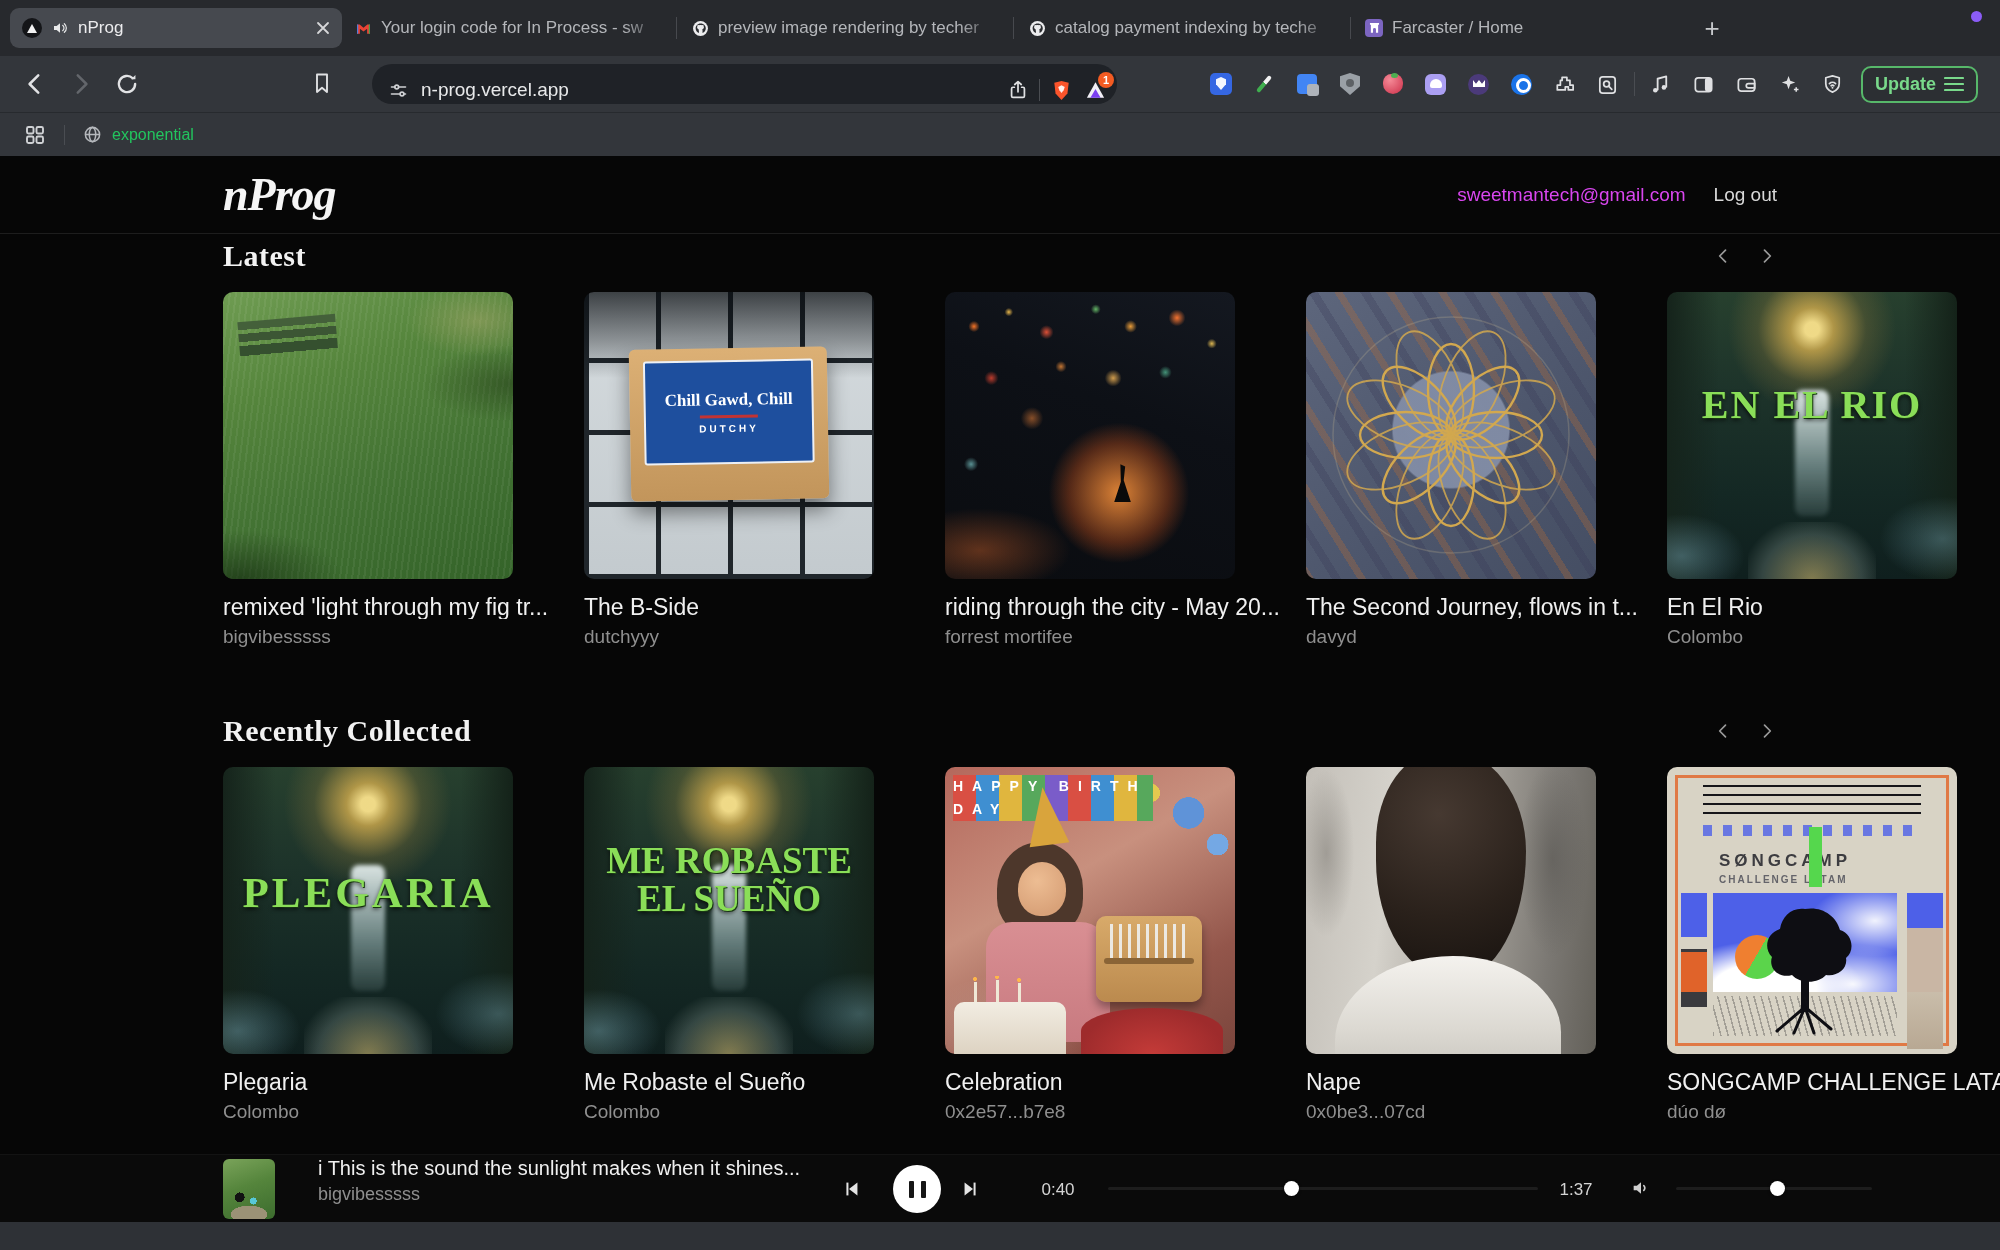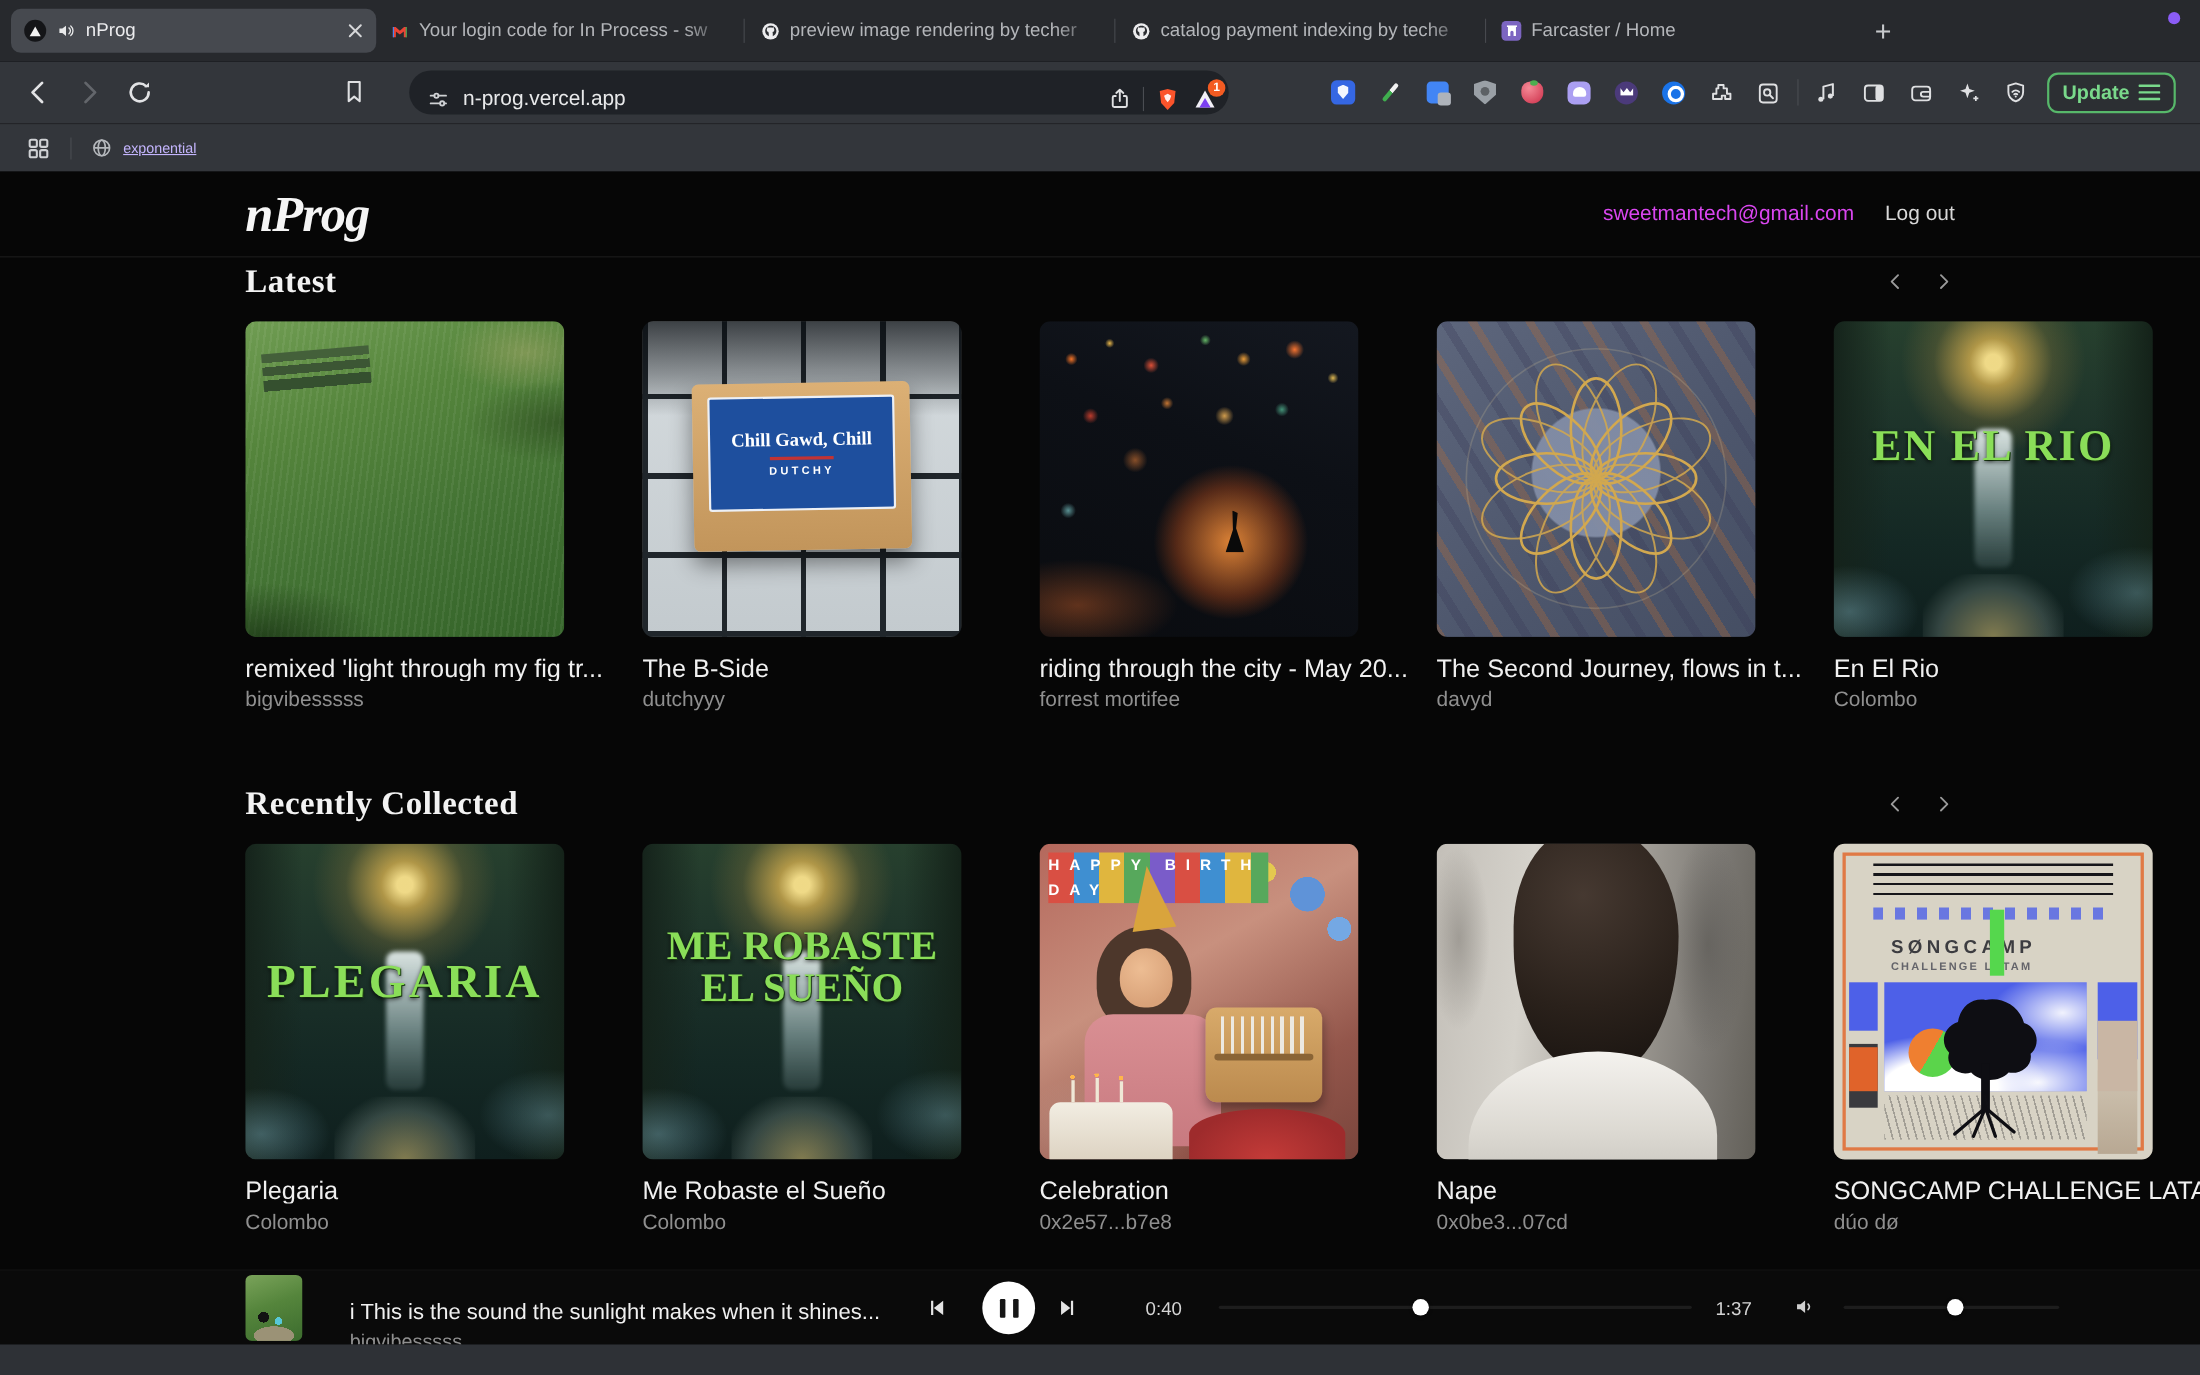--- a/index.html
+++ b/index.html
@@ -52,21 +52,21 @@
   .xi-ph::after{content:"";position:absolute;left:6px;top:7px;width:12px;height:9px;border-radius:6px 6px 2px 2px;background:#fff;}
   .xi-crown{width:21px;height:21px;border-radius:50%;background:#4b3a7a;}
   .xi-crown::after{content:"";position:absolute;left:6px;top:8px;width:12px;height:7px;background:#fff;
     clip-path:polygon(0 100%,0 0,25% 55%,50% 0,75% 55%,100% 0,100% 100%);}
   .xi-blue{width:21px;height:21px;border-radius:50%;background:#1a73e8;}
   .xi-blue::after{content:"";position:absolute;left:6px;top:6px;width:9px;height:9px;border-radius:50%;border:3px solid #fff;}
 
   
   .bmbar{height:44px;background:#33363b;display:flex;align-items:center;padding-left:24px;border-top:1px solid rgba(0,0,0,.22);flex:none;}
   .bm-div{width:1px;height:20px;background:#4a4d52;margin:0 18px;}
-  .bm-label{font-size:13px;color:#c4b5fd;margin-left:10px;text-decoration:underline;}
+  .bm-label{font-size:16px;color:#22c55e;margin-left:10px;}
 
   
   .page{height:1066px;background:#060606;position:relative;overflow:hidden;flex:none;}
   .site-header{height:78px;display:flex;align-items:center;justify-content:space-between;padding:0 223px;border-bottom:1px solid #1d1d1d;}
   .logo{font:italic 700 46px "Liberation Serif","DejaVu Serif",serif;color:#f5f5f5;letter-spacing:-1px;}
   .account{display:flex;align-items:center;gap:28px;font-size:19px;}
   .email{color:#d946ef;}
   .logout{color:#d8d8d8;}
 
   .section{padding:0 223px;}
@@ -223,21 +223,21 @@
   .sc-ground{position:absolute;left:46px;right:60px;bottom:18px;height:40px;opacity:.55;
     background:repeating-linear-gradient(75deg,rgba(20,20,24,.5) 0 1.5px,rgba(0,0,0,0) 1.5px 7px);}
 
   
   .player{position:absolute;left:0;right:0;bottom:0;height:68px;background:#0a0a0a;border-top:1px solid rgba(255,255,255,.04);}
   .pthumb{position:absolute;left:223px;top:4px;width:52px;height:60px;border-radius:6px;overflow:hidden;background:
     radial-gradient(circle 7px at 32% 64%,#121212 70%,transparent 71%),
     radial-gradient(circle 5px at 58% 70%,#57c8d8 70%,transparent 71%),
     radial-gradient(ellipse 26px 12px at 50% 92%,#9b9276 0 70%,transparent 71%),
     linear-gradient(160deg,#7aa35a 0%,#55853c 45%,#3c6c2e 100%);}
-  .pmeta{position:absolute;left:318px;top:26px;width:520px;}
+  .pmeta{position:absolute;left:318px;top:1px;width:520px;}
   .ptitle{font-size:20px;line-height:24px;color:#f0f0f0;white-space:nowrap;overflow:hidden;}
   .partist{margin-top:4px;font-size:18px;line-height:20px;color:#8f8f8f;}
   .pbtn{position:absolute;top:50%;transform:translateY(-50%);}
   .prev{left:840px;}
   .next{left:960px;}
   .pause-circle{position:absolute;left:893px;top:10px;width:48px;height:48px;border-radius:50%;background:#fff;
     display:flex;align-items:center;justify-content:center;gap:7px;}
   .pause-circle i{width:5px;height:17px;background:#161616;border-radius:1px;display:block;}
   .ptime{position:absolute;top:25px;font-size:17px;color:#d4d4d4;}
   .elapsed{left:1028px;width:60px;text-align:center;}

